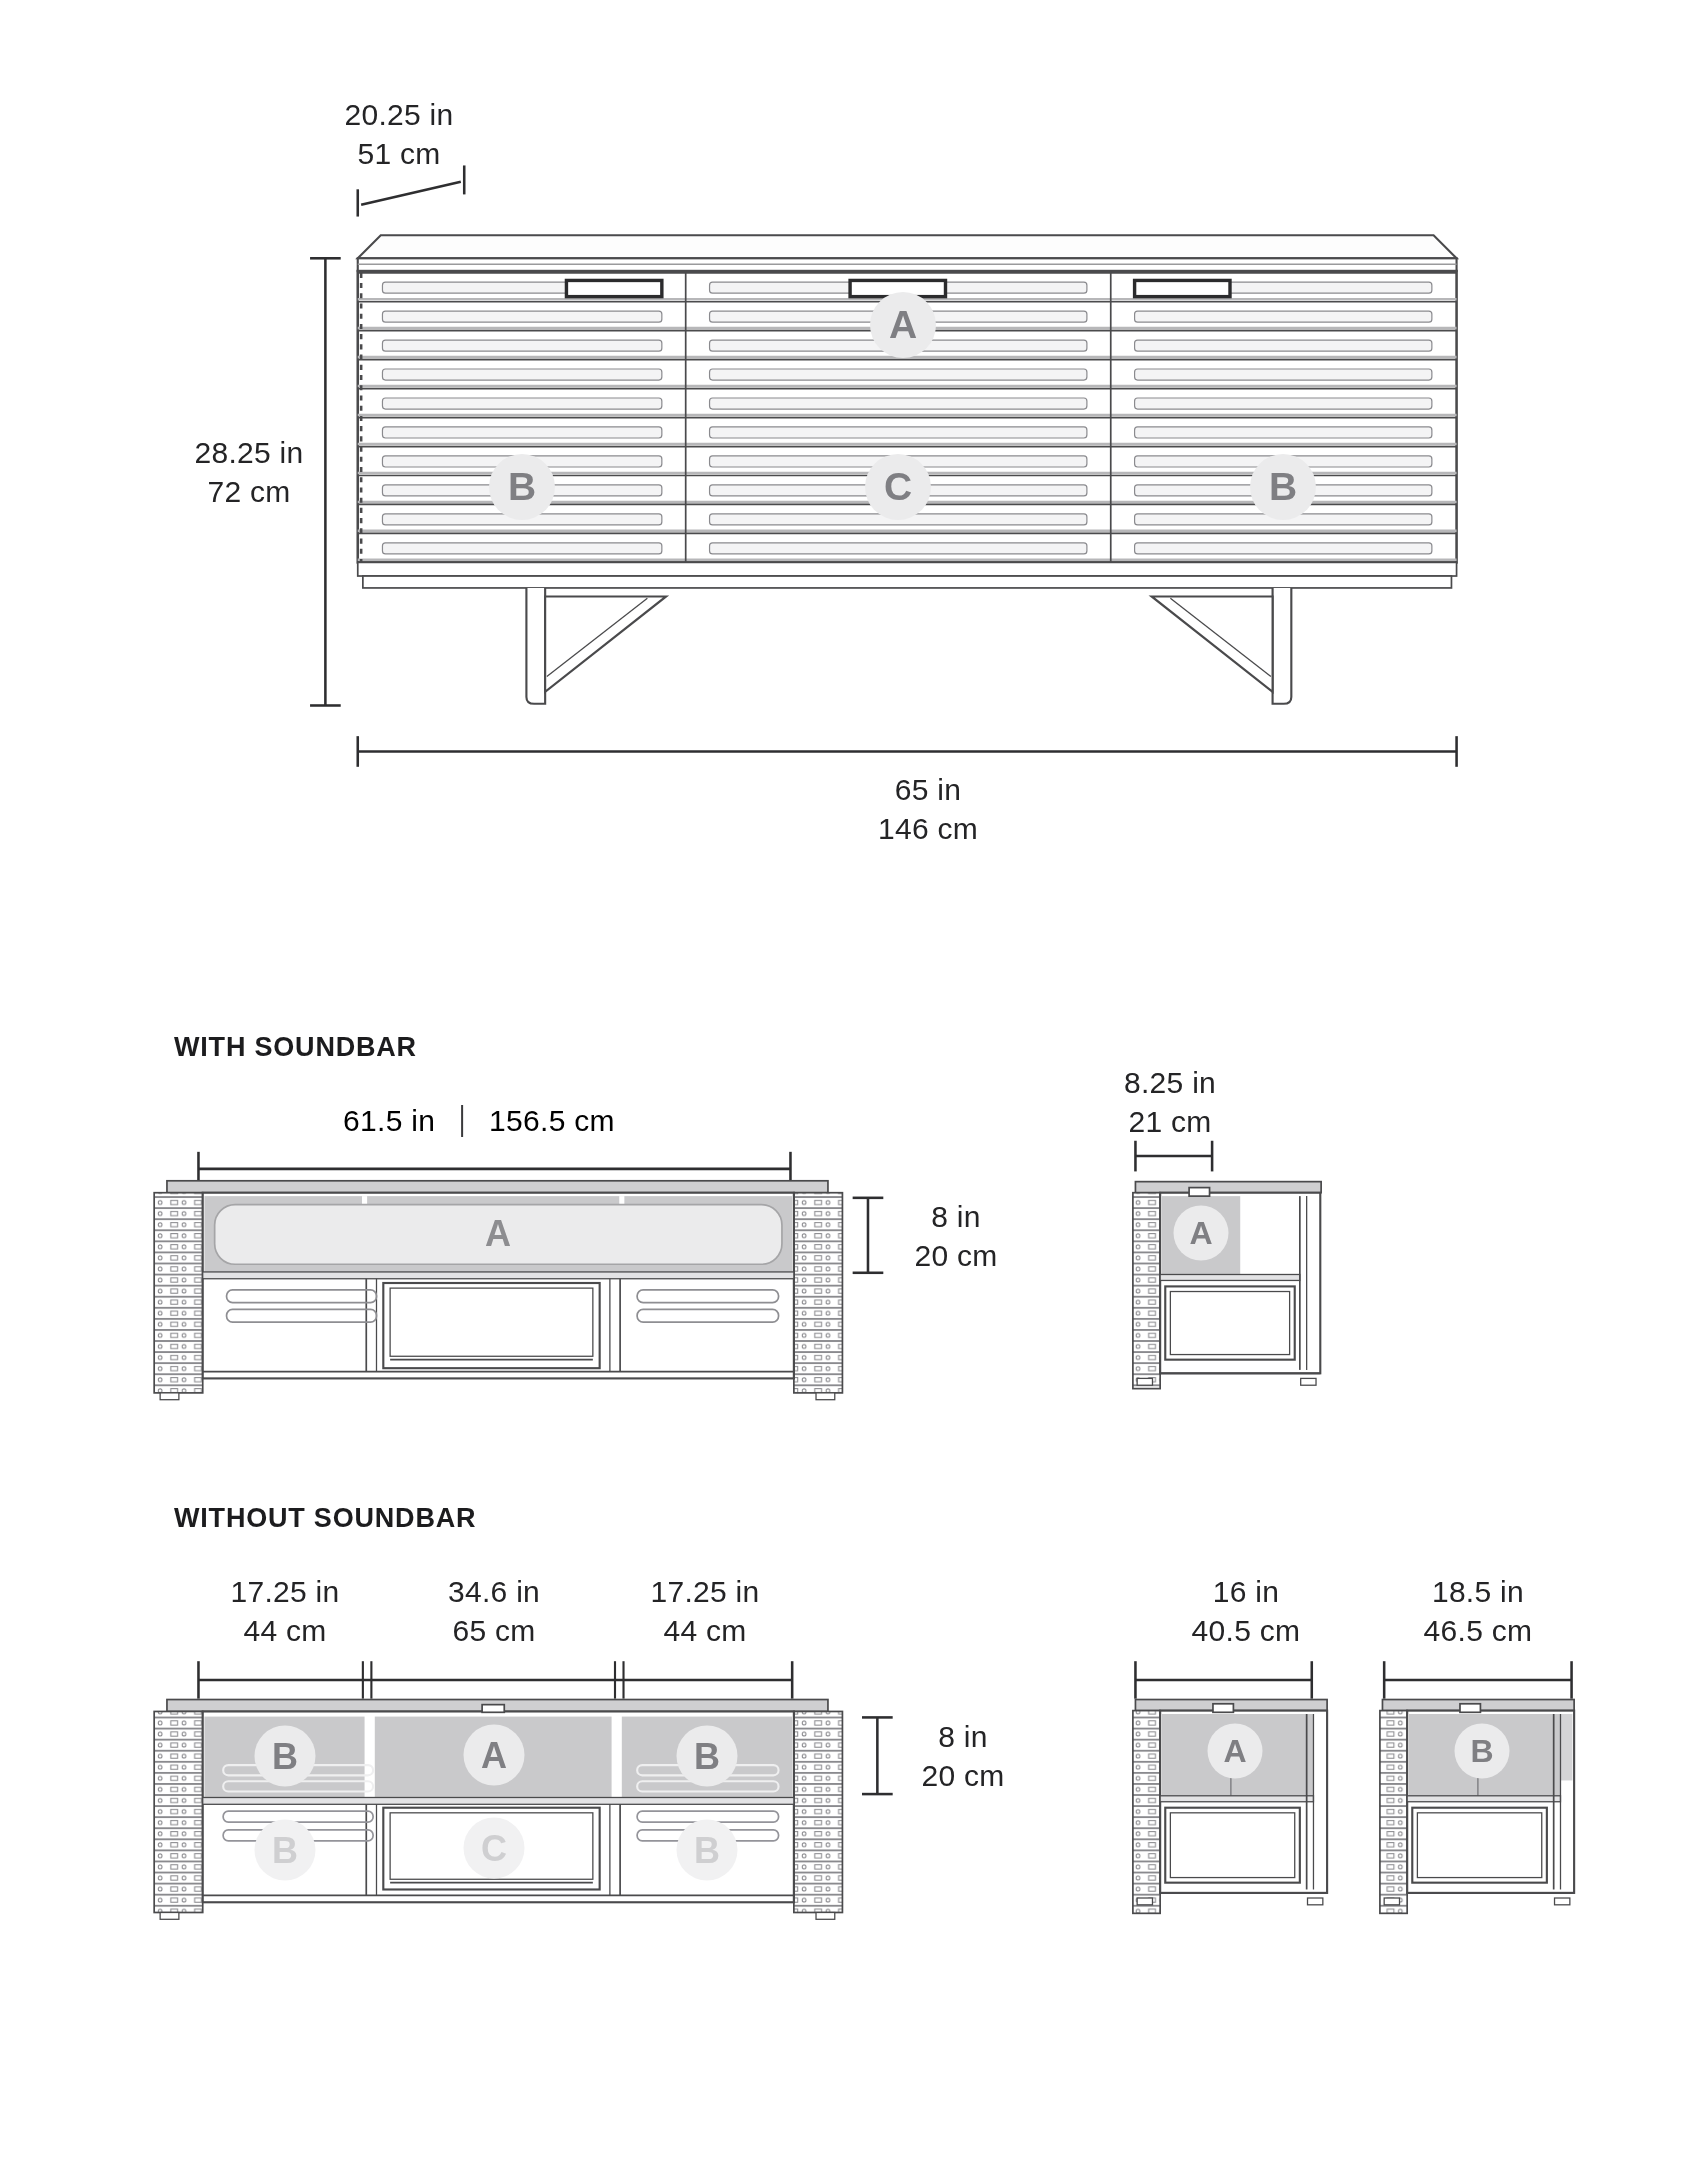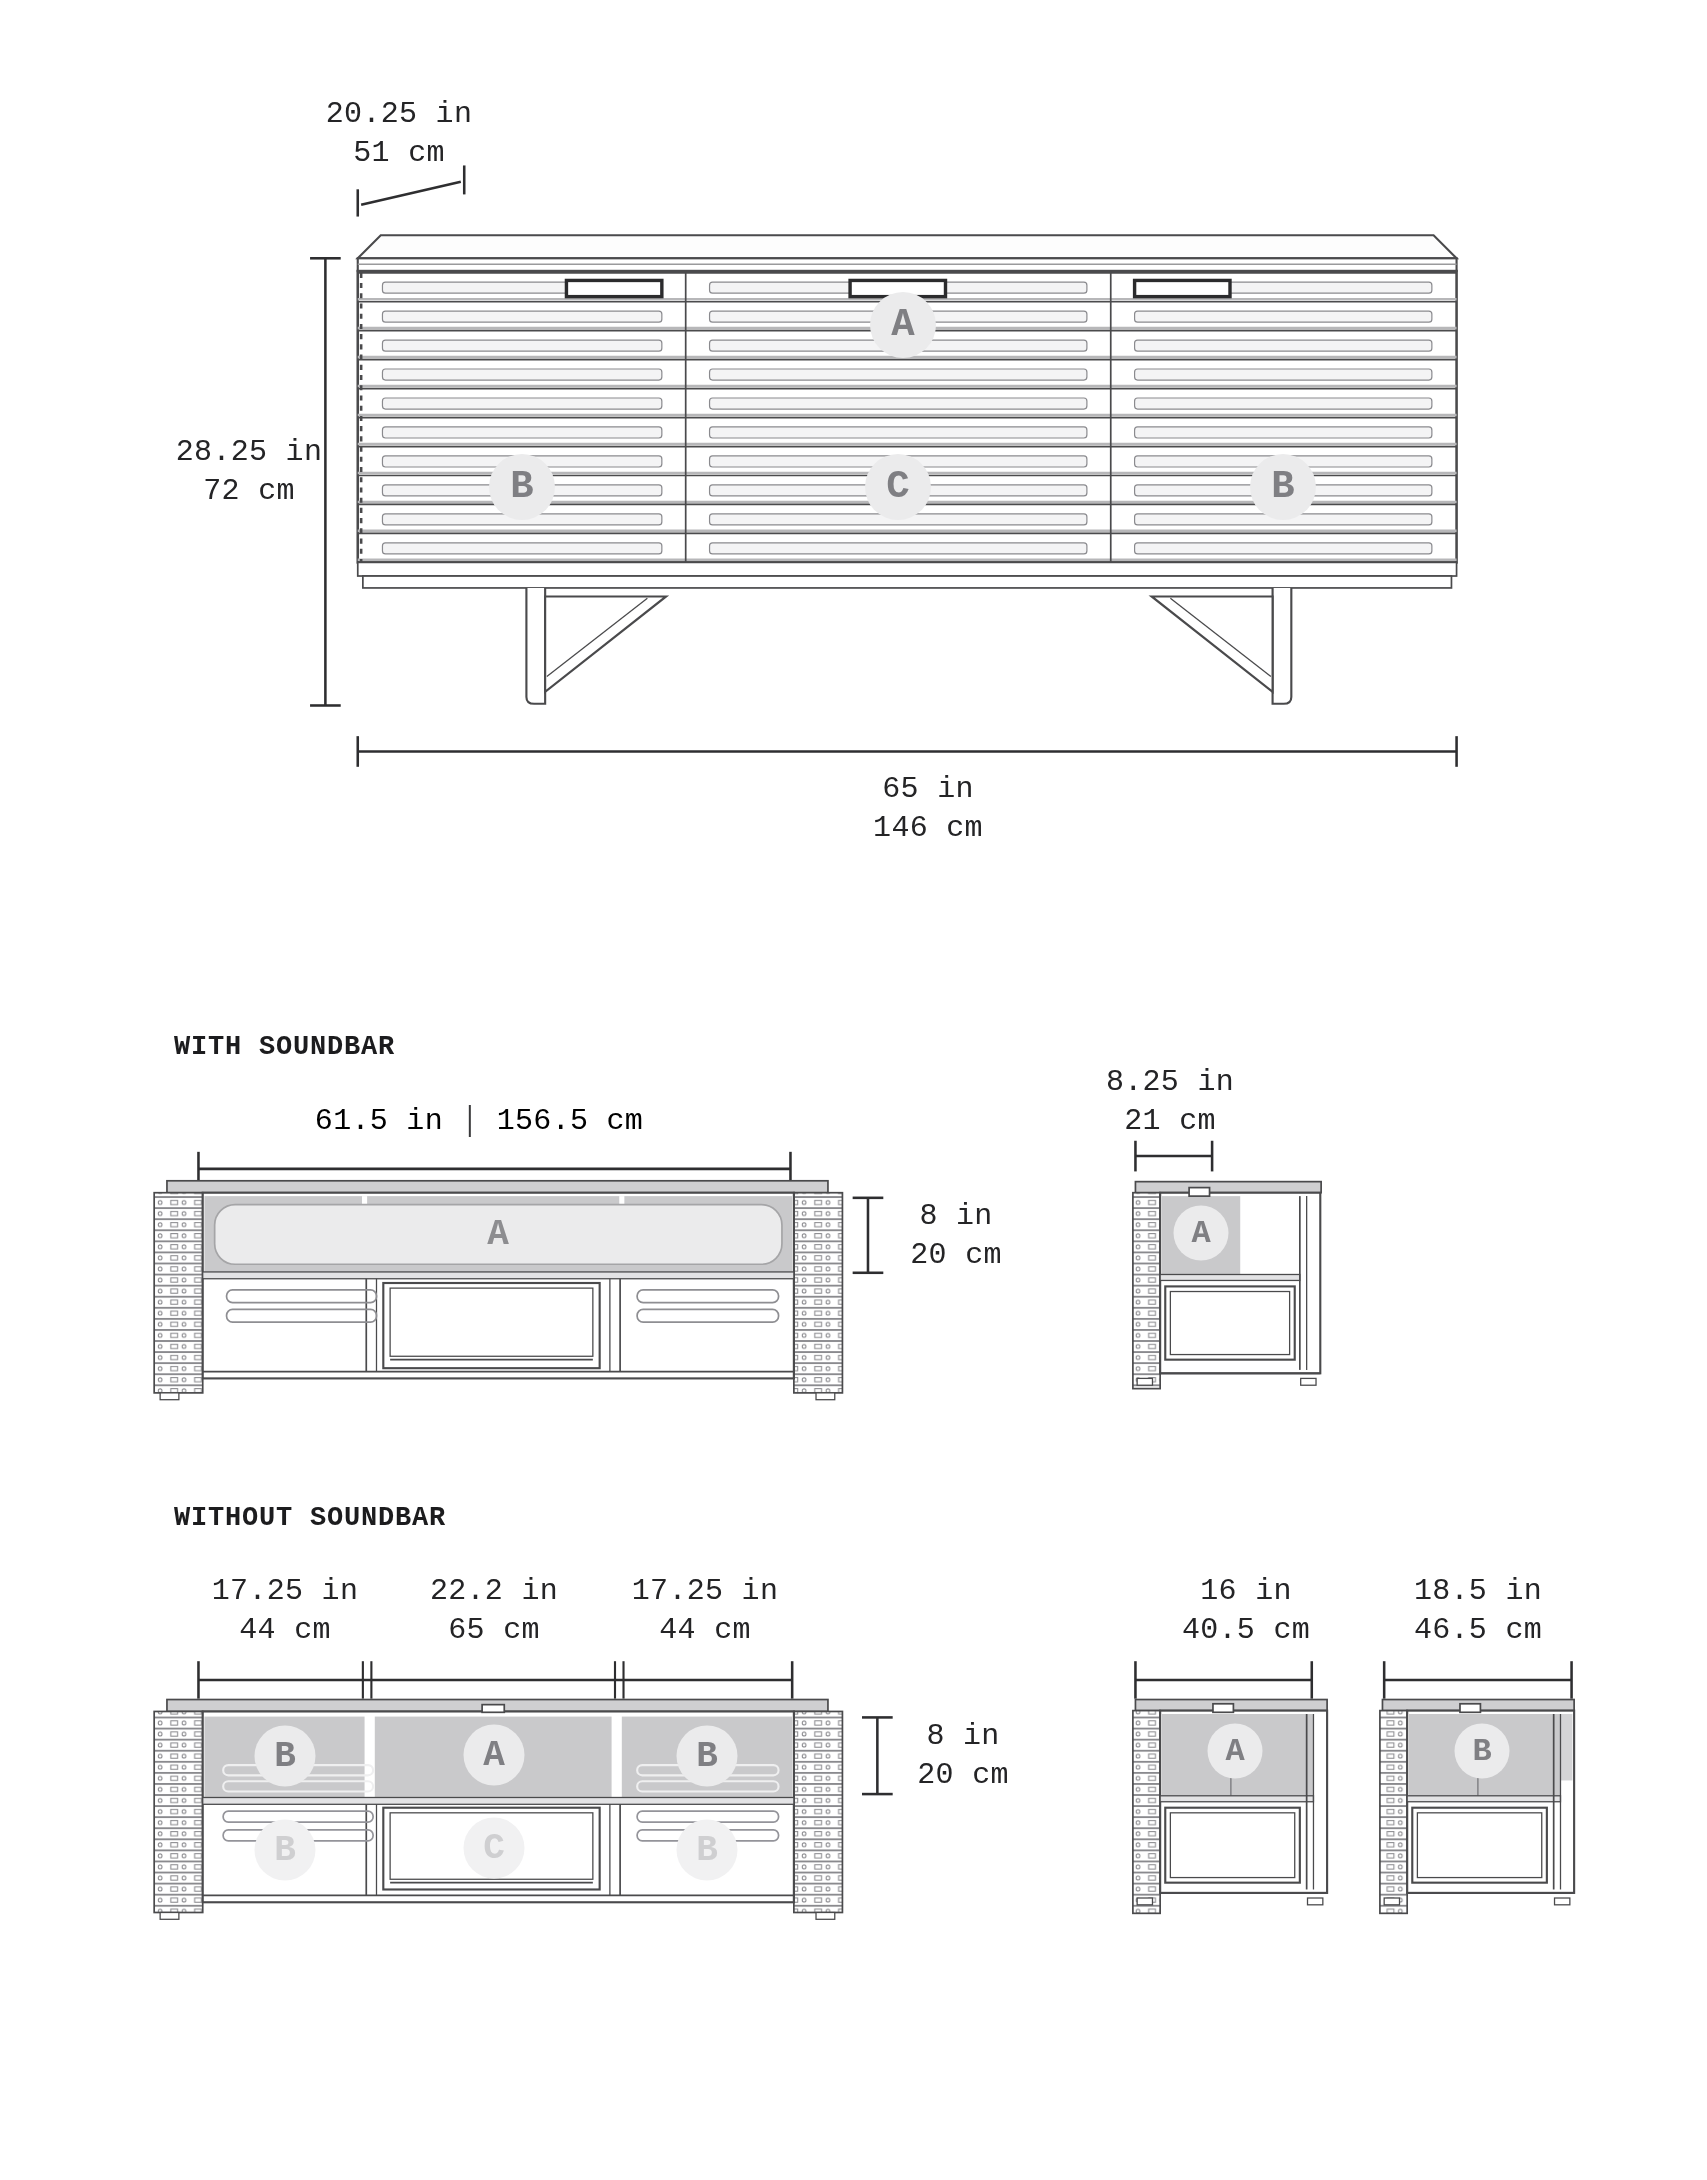--- a/index.html
+++ b/index.html
@@ -1,18 +1,18 @@
 <!DOCTYPE html>
 <html style="font-size:13.6px"><head>
 <meta charset="utf-8">
 <style>
   *{box-sizing:border-box}
   html,body{margin:0;padding:0;background:#fff}
   .page{position:relative;width:1707px;height:2181px;background:#ffffff;
-        font-family:Liberation Mono, monospace;color:#242426;overflow:hidden}
+        font-family:Liberation Sans, sans-serif;color:#242426;overflow:hidden}
   svg.art{position:absolute;left:0;top:0;display:block}
   .dim{position:absolute;font-size:30px;line-height:39px;letter-spacing:0.3px;
        text-align:center;transform:translateX(-50%);white-space:nowrap;color:#242426}
   .heading{position:absolute;font-size:27px;font-weight:700;letter-spacing:0.8px;
        color:#1c1c1e;white-space:nowrap}
   .dimrow{position:absolute;transform:translateX(-50%);display:flex;align-items:center;
        font-size:30px;letter-spacing:0.3px;white-space:nowrap;color:#000000}
   .vrule{display:inline-block;width:2.6px;height:32px;background:#3a3a3c;margin:0 25.6px}
   .circle{position:absolute;display:flex;align-items:center;justify-content:center;
        border-radius:50%;background:#ebebec;color:#7f7f83;font-weight:700;
@@ -316,21 +316,21 @@
 
 <div class="circle sm" style="left:1201px;top:1233px">A</div>
 
 <div class="heading" style="left:174px;top:1503px">WITHOUT SOUNDBAR</div>
 
 <div class="dim" style="left:285px;top:1572px">
   <div>17.25 in</div>
   <div>44 cm</div>
 </div>
 <div class="dim" style="left:494px;top:1572px">
-  <div>22.2 in</div>
+  <div>34.6 in</div>
   <div>65 cm</div>
 </div>
 <div class="dim" style="left:705px;top:1572px">
   <div>17.25 in</div>
   <div>44 cm</div>
 </div>
 
 <div class="dim" style="left:1246px;top:1572px">
   <div>16 in</div>
   <div>40.5 cm</div>

